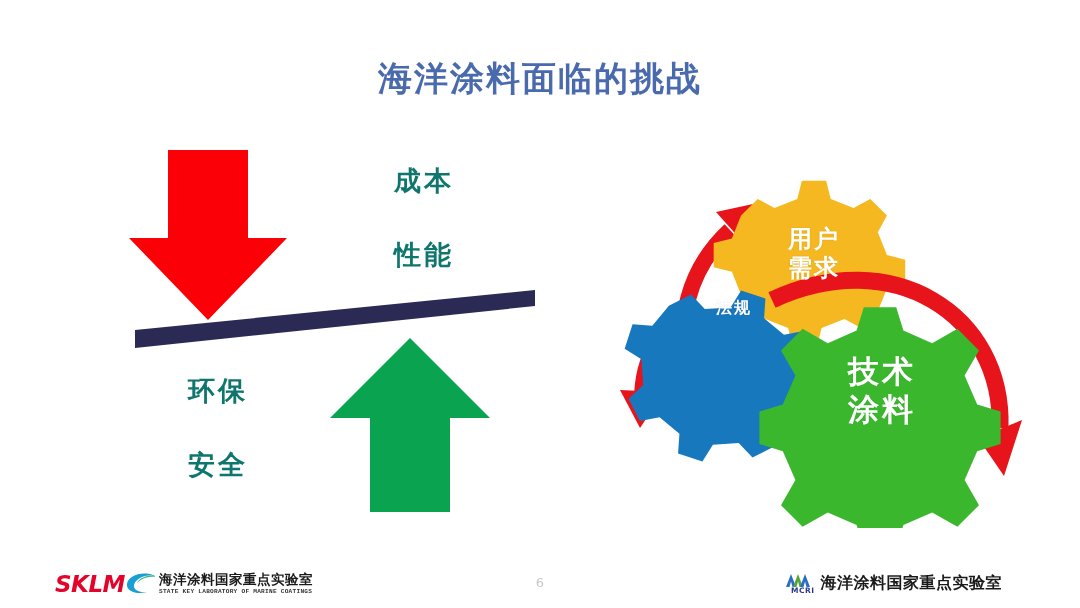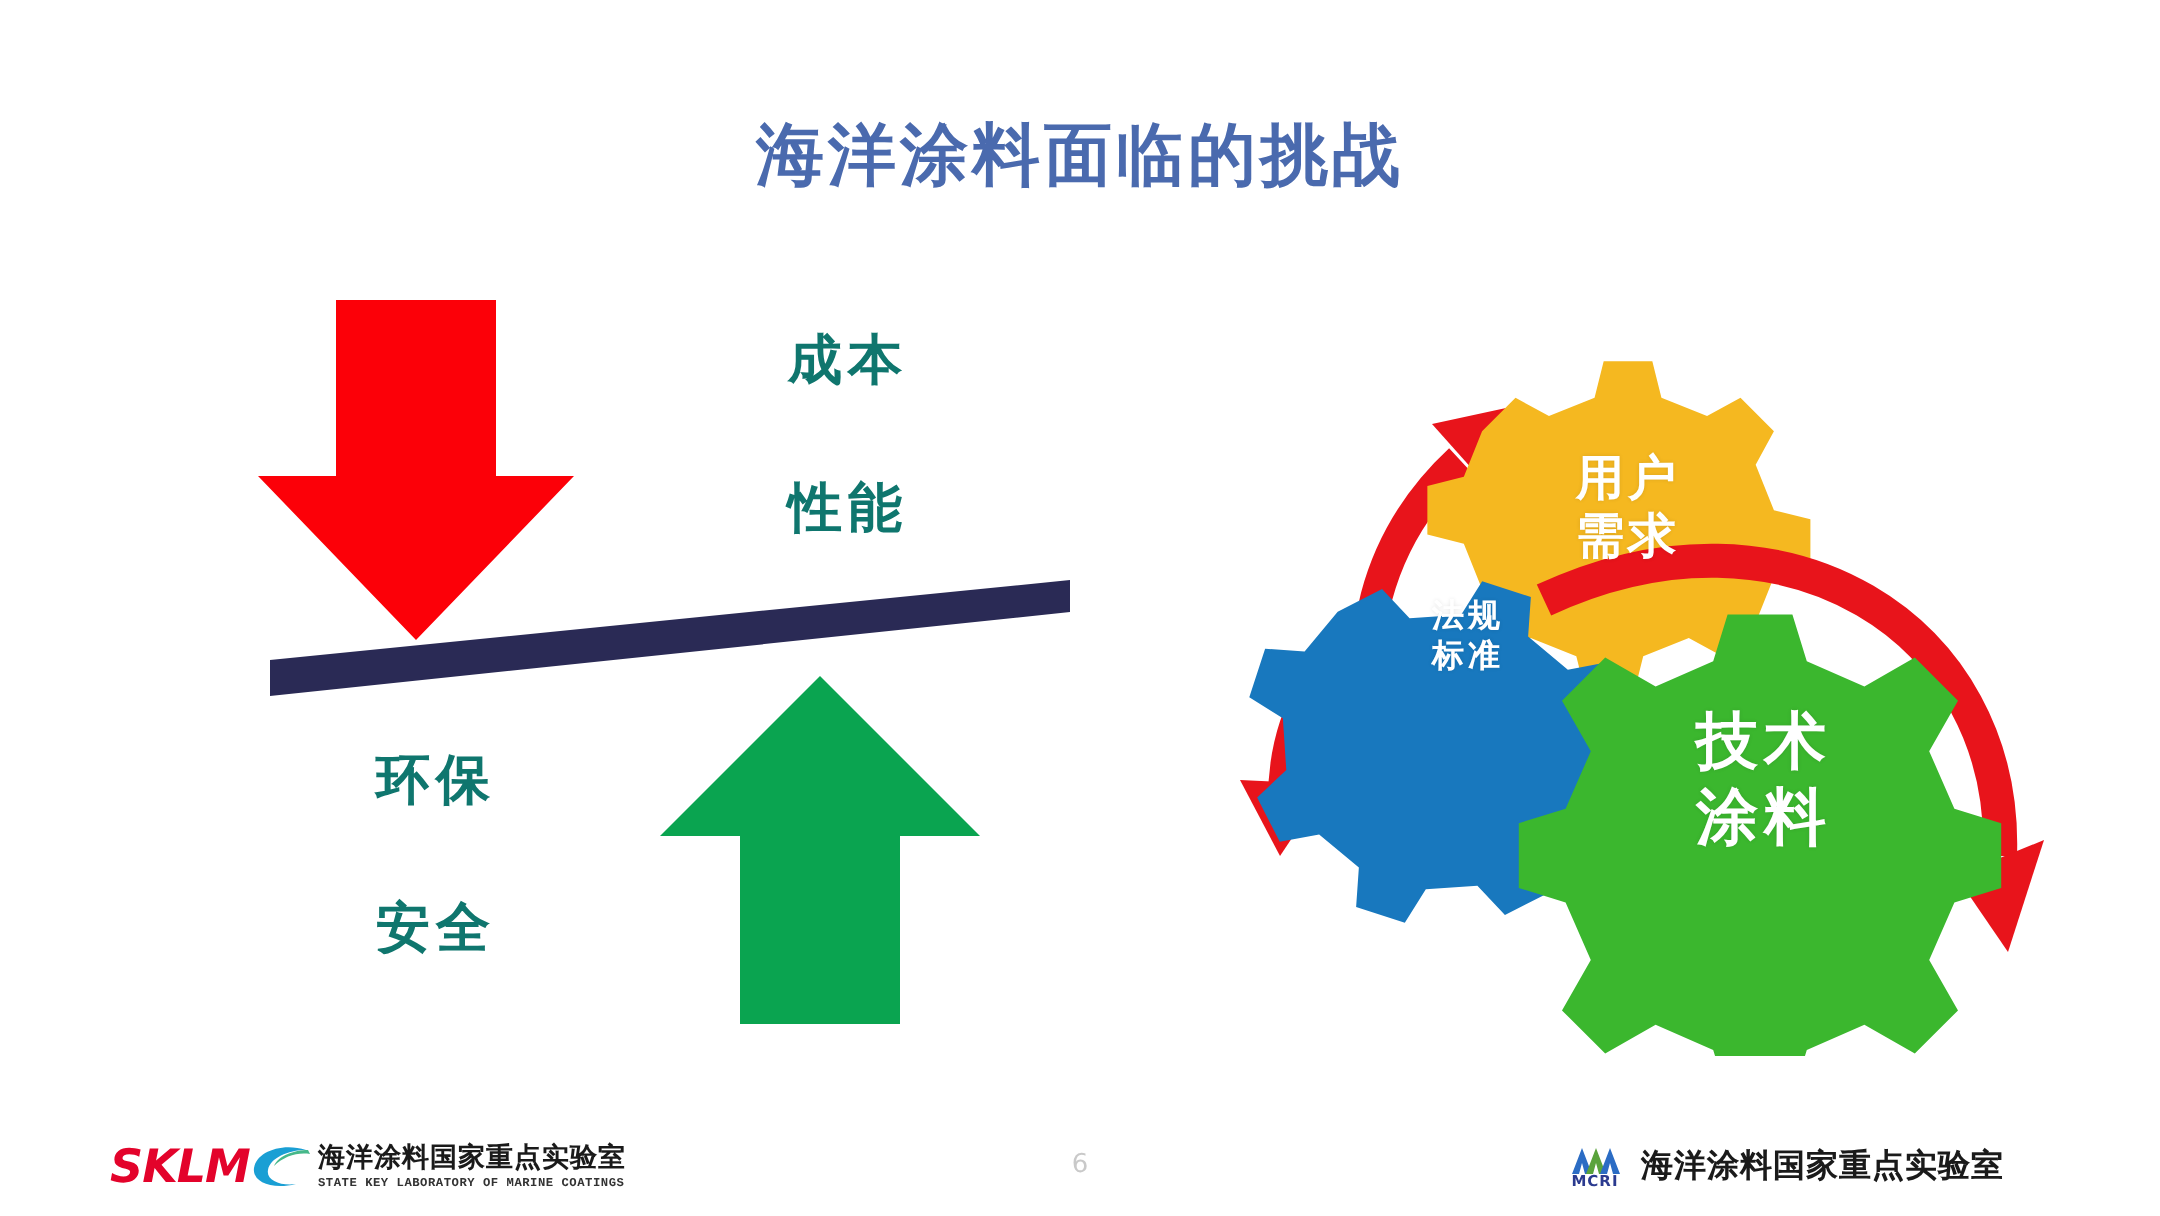--- a/index.html
+++ b/index.html
@@ -180,21 +180,21 @@
     position: absolute;
     right: 78px;
     bottom: 14px;
     display: flex;
     align-items: center;
     gap: 6px;
   }
   #mcri-mark {
     display: flex;
     flex-direction: column;
-    align-items: center;
+    align-items: flex-end;
     line-height: 1;
   }
   #mcri-letters {
     font-size: 7.5px;
     font-weight: bold;
     color: #2b3a8f;
     letter-spacing: 0.5px;
     margin-top: -1px;
   }
   #mcri-cn {
@@ -295,21 +295,20 @@
       </g>
     </svg>
 
     <div class="gear-text" id="gear-text-user">
       <div>用户</div>
       <div>需求</div>
     </div>
 
     <div class="gear-text" id="gear-text-reg">
       <div>法规</div>
-      <div>标准</div>
     </div>
 
     <div class="gear-text" id="gear-text-tech">
       <div>技术</div>
       <div>涂料</div>
     </div>
   </div>
 
   <div id="footer">
 

